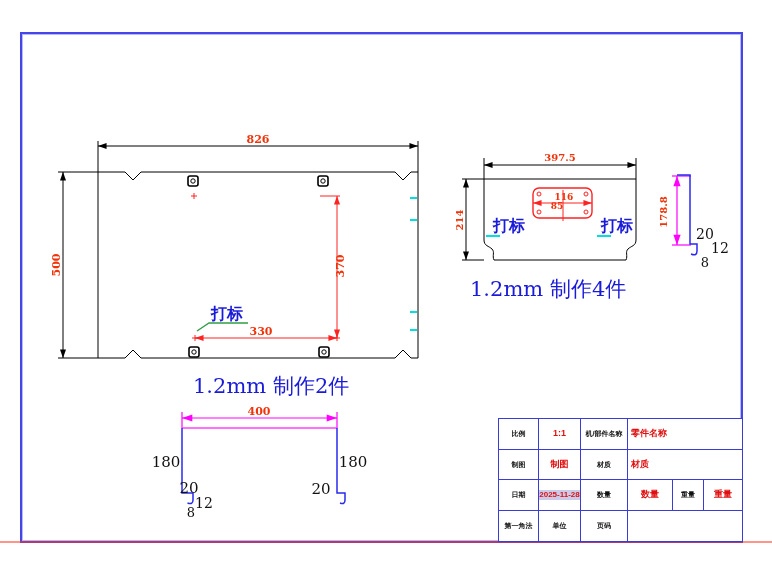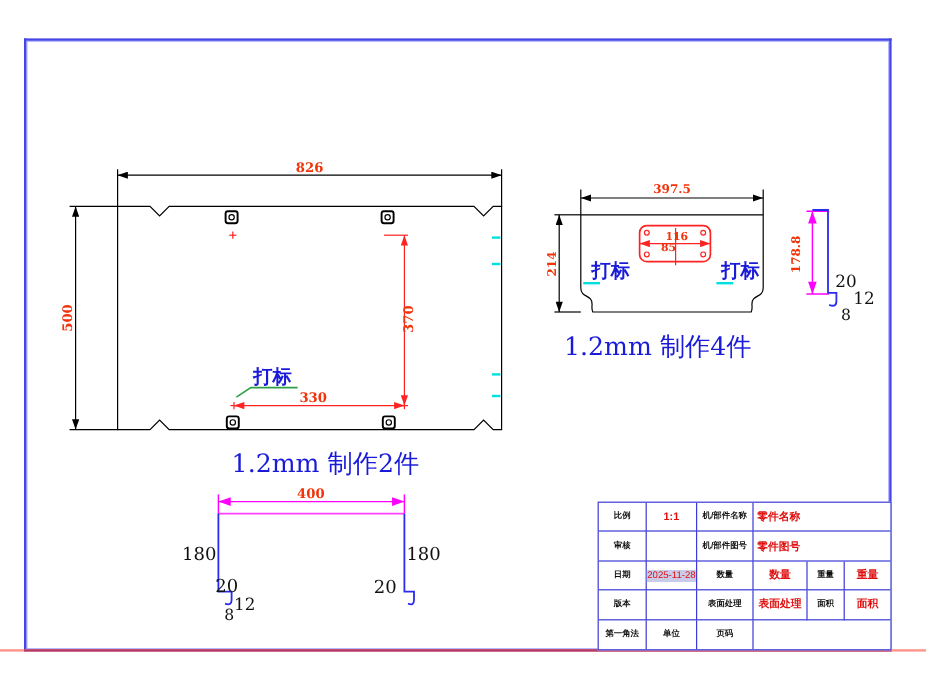--- a/index.html
+++ b/index.html
@@ -36,21 +36,21 @@
     display:flex;align-items:center;justify-content:center;
     overflow:hidden;white-space:nowrap;line-height:1;
   }
   .tbl .row .cell:last-child{border-right:none;}
   .tbl .row:last-child .cell{border-bottom:none;}
   .c1{width:40px;}.c2{width:42px;}.c3{width:47px;}.c4{flex:1;}
   .c5a{width:45px;}.c5b{width:31px;}.c5c{flex:1;}
   .no-bb{border-bottom:none !important;}
   .lab{font-size:7px;color:#111;font-weight:bold;}
   .val{font-size:9px;color:#e01010;font-weight:bold;}
-  .val-date{font-size:8px;color:#e01010;font-weight:normal;background:#c9cbe8;padding:1px 1px;}
+  .val-date{font-size:8px;color:#e01010;font-weight:bold;background:#c9cbe8;padding:1px 1px;}
   .leftal{justify-content:flex-start !important;padding-left:3px;}
 </style>
 </head>
 <body>
 
 <div class="frame"></div>
 <div class="baseline"></div>
 <div class="baseline-core"></div>
 
 <svg class="cad" width="772" height="565" viewBox="0 0 772 565">
@@ -199,42 +199,34 @@
 </svg>
 
 <div class="tbl">
   <div class="row">
     <div class="cell c1 lab">比例</div>
     <div class="cell c2 val">1:1</div>
     <div class="cell c3 lab">机/部件名称</div>
     <div class="cell c4 val leftal">零件名称</div>
   </div>
   <div class="row">
-    <div class="cell c1 lab">审核</div>
-    <div class="cell c2 val"></div>
-    <div class="cell c3 lab">机/部件图号</div>
-    <div class="cell c4 val leftal">零件图号</div>
+    <div class="cell c1 lab">制图</div>
+    <div class="cell c2 val">制图</div>
+    <div class="cell c3 lab">材质</div>
+    <div class="cell c4 val leftal">材质</div>
   </div>
   <div class="row">
     <div class="cell c1 lab">日期</div>
     <div class="cell c2">
         <span class="val-date">2025-11-28</span>
       </div>
     <div class="cell c3 lab">数量</div>
     <div class="cell c5a val">数量</div>
     <div class="cell c5b lab">重量</div>
     <div class="cell c5c val">重量</div>
   </div>
   <div class="row">
-    <div class="cell c1 lab">版本</div>
-    <div class="cell c2 val"></div>
-    <div class="cell c3 lab">表面处理</div>
-    <div class="cell c5a val">表面处理</div>
-    <div class="cell c5b lab">面积</div>
-    <div class="cell c5c val">面积</div>
-  </div>
-  <div class="row">
     <div class="cell c1 lab">第一角法</div>
     <div class="cell c2 lab">单位</div>
     <div class="cell c3 lab">页码</div>
     <div class="cell c4 no-bb"></div>
   </div>
 </div>
 
 </body></html>

